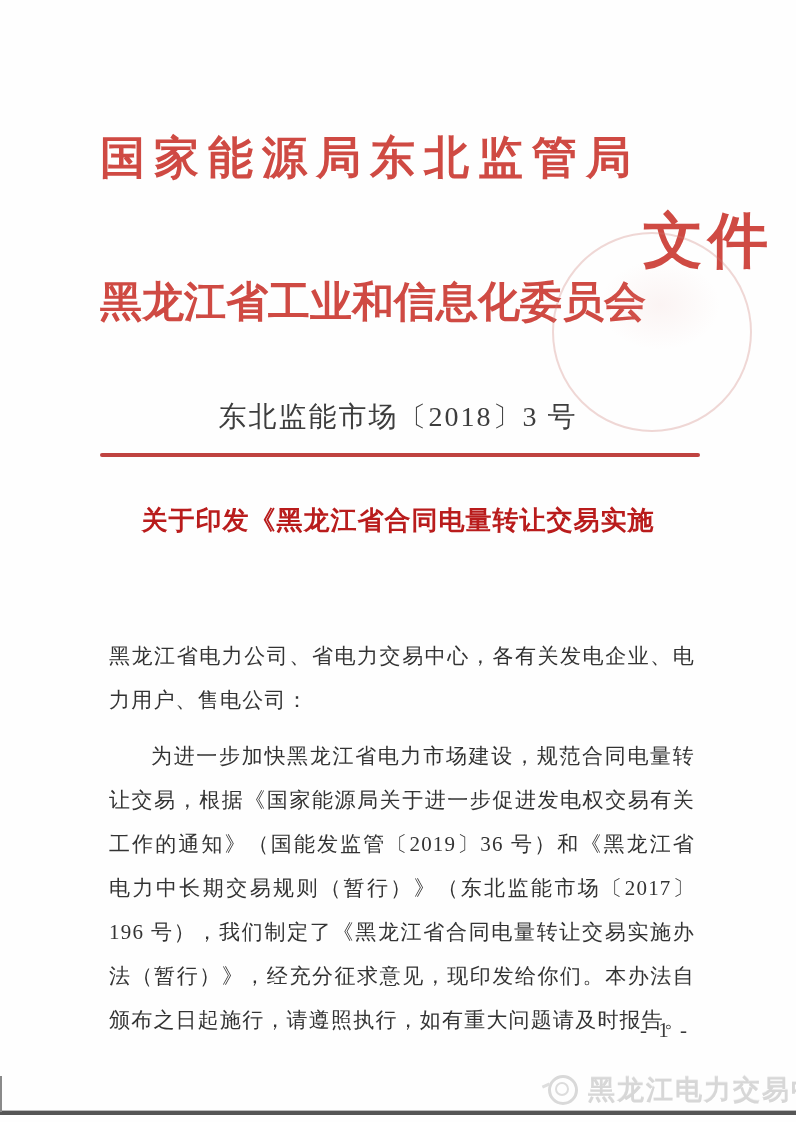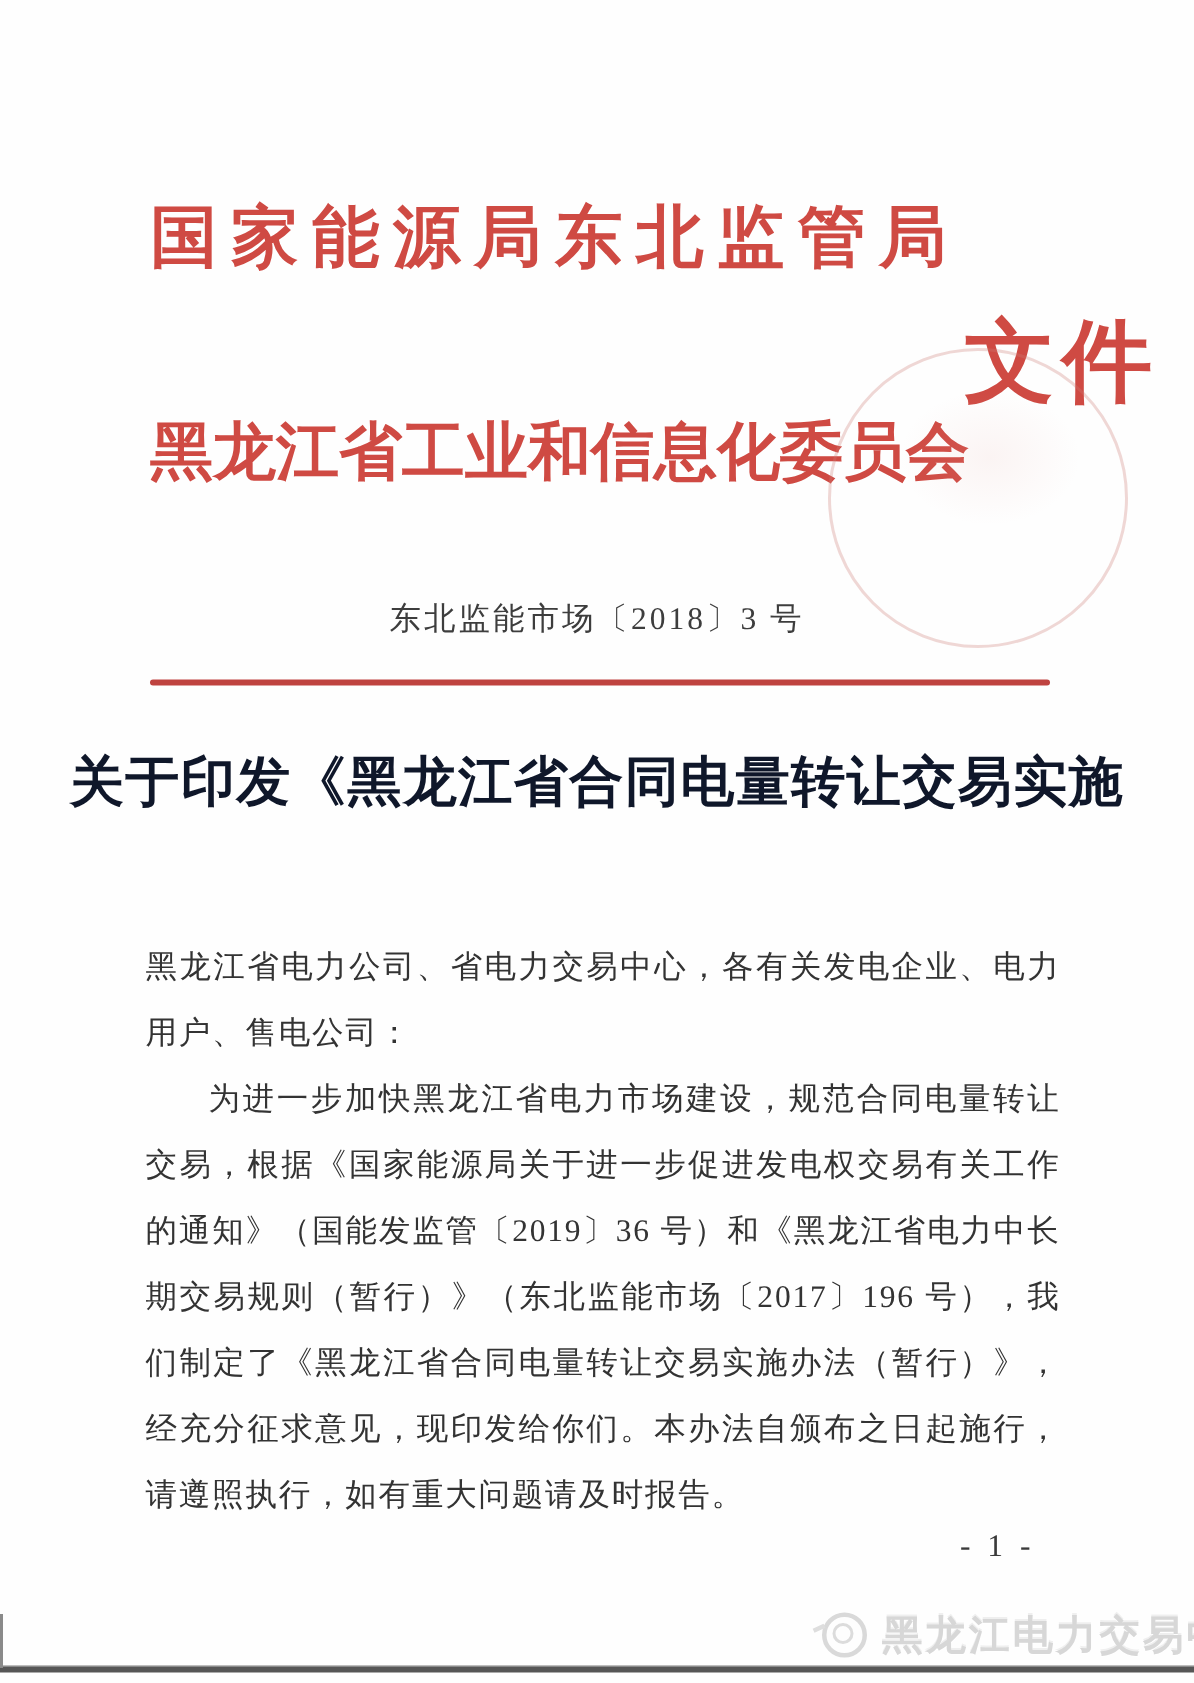--- a/index.html
+++ b/index.html
@@ -74,21 +74,21 @@
     border-radius: 50%;
   }
 
   
   .doc-number {
     position: absolute;
     left: 0;
     top: 398px;
     width: 796px;
     text-align: center;
-    font-size: 21px;
+    font-size: 28px;
     color: #3d3d3d;
     letter-spacing: 2px;
     white-space: nowrap;
   }
   .red-rule {
     position: absolute;
     left: 100px;
     top: 453px;
     width: 600px;
     height: 4px;
@@ -97,41 +97,41 @@
   }
 
   
   .doc-title {
     position: absolute;
     left: 0;
     top: 498px;
     width: 796px;
     margin: 0;
     text-align: center;
-    font-size: 36px;
-    font-weight: bold;
-    color: #0f172a;
+    font-size: 26px;
+    font-weight: bold;
+    color: #b91c1c;
     line-height: 46px;
     letter-spacing: 1px;
   }
 
   
   .doc-body {
     position: absolute;
     left: 97px;
     top: 622px;
     width: 610px;
     font-size: 21px;
     color: #333333;
     line-height: 44px;
     letter-spacing: 1.2px;
     text-align: justify;
   }
   .doc-body p {
-    margin: 0;
+    margin: 12px;
   }
   .doc-body p.indented {
     text-indent: 2em;
   }
 
   
   .page-number {
     position: absolute;
     top: 1018px;
     left: 640px;

